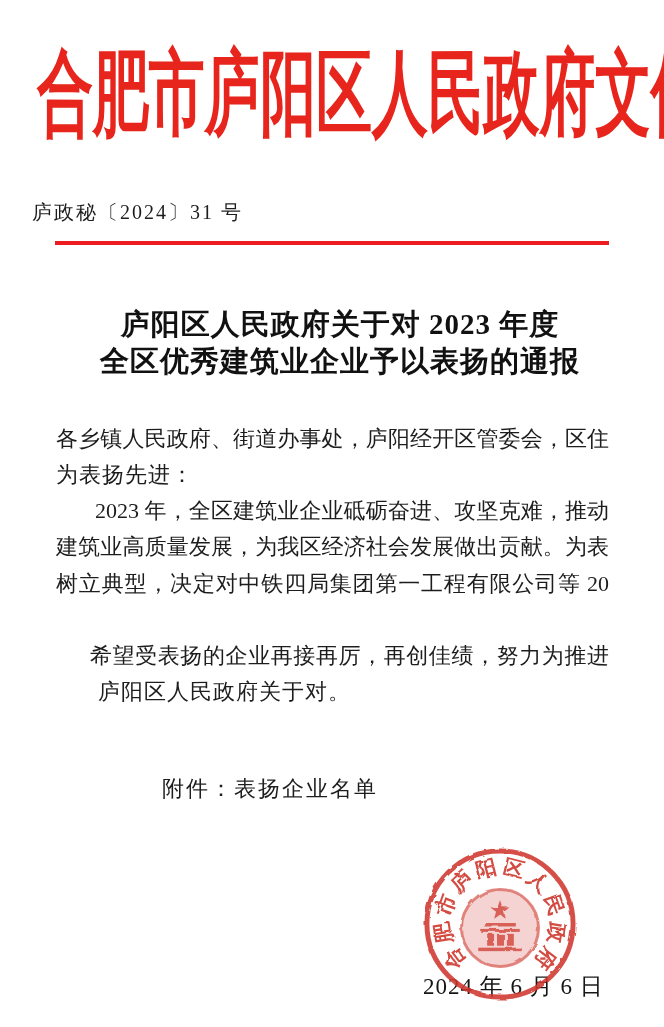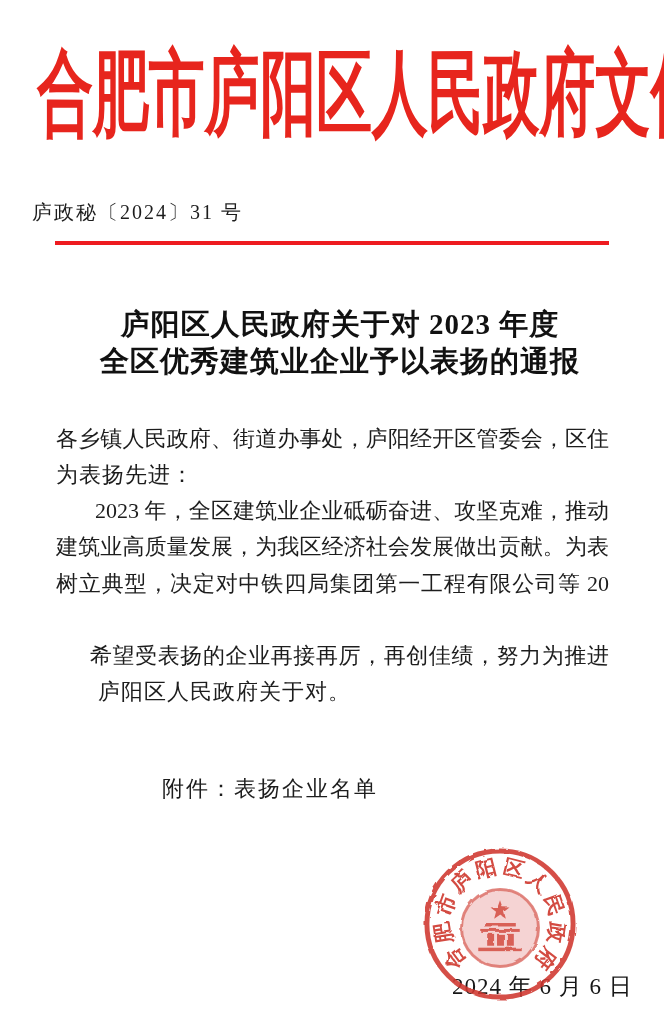--- a/index.html
+++ b/index.html
@@ -112,21 +112,20 @@
 
   
   .issue-date {
     position: absolute;
     top: 971px;
     left: 423px;
     font-size: 23px;
     color: #161616;
     letter-spacing: 1px;
     white-space: nowrap;
-    margin-left: 29px;
   }
 
   
   .seal-wrap {
     position: absolute;
     top: 845px;
     left: 421px;
     width: 158px;
     height: 158px;
     pointer-events: none;

